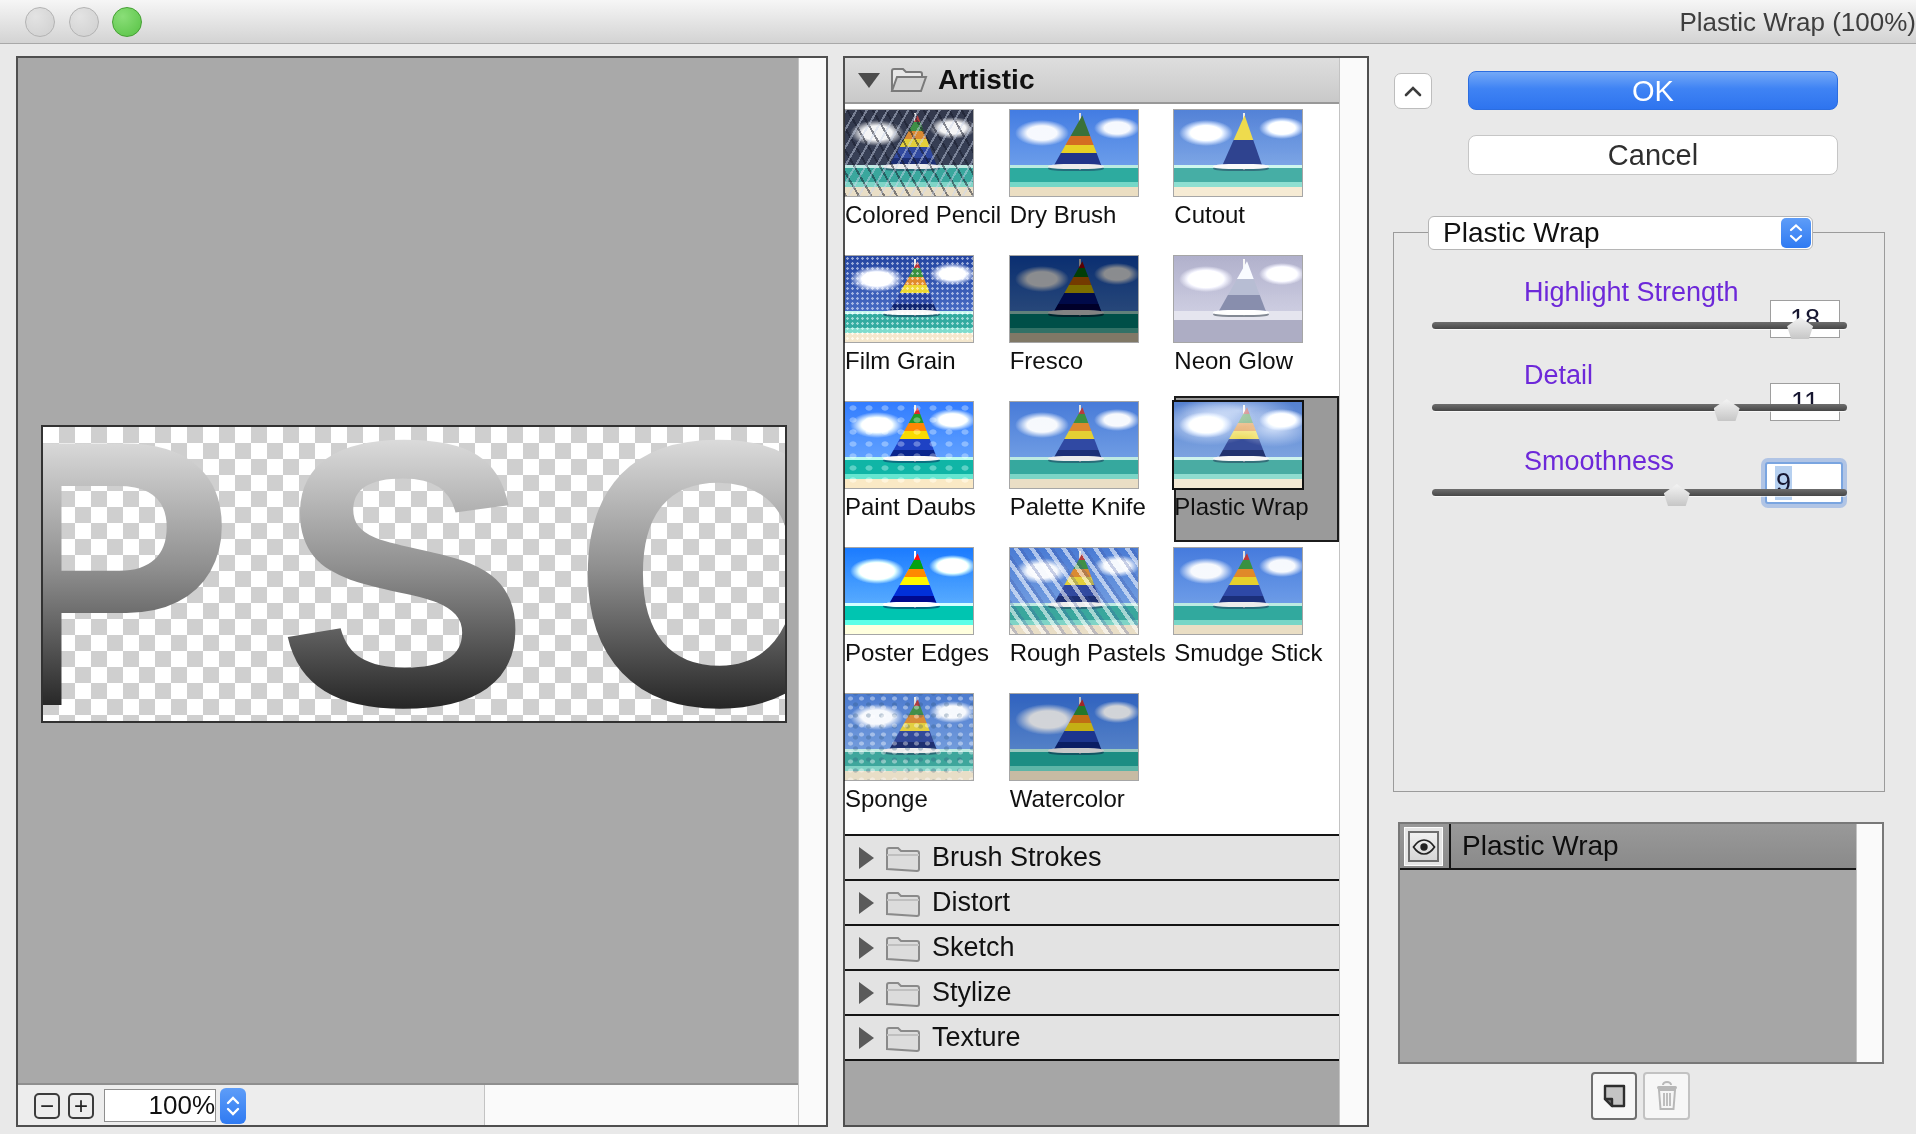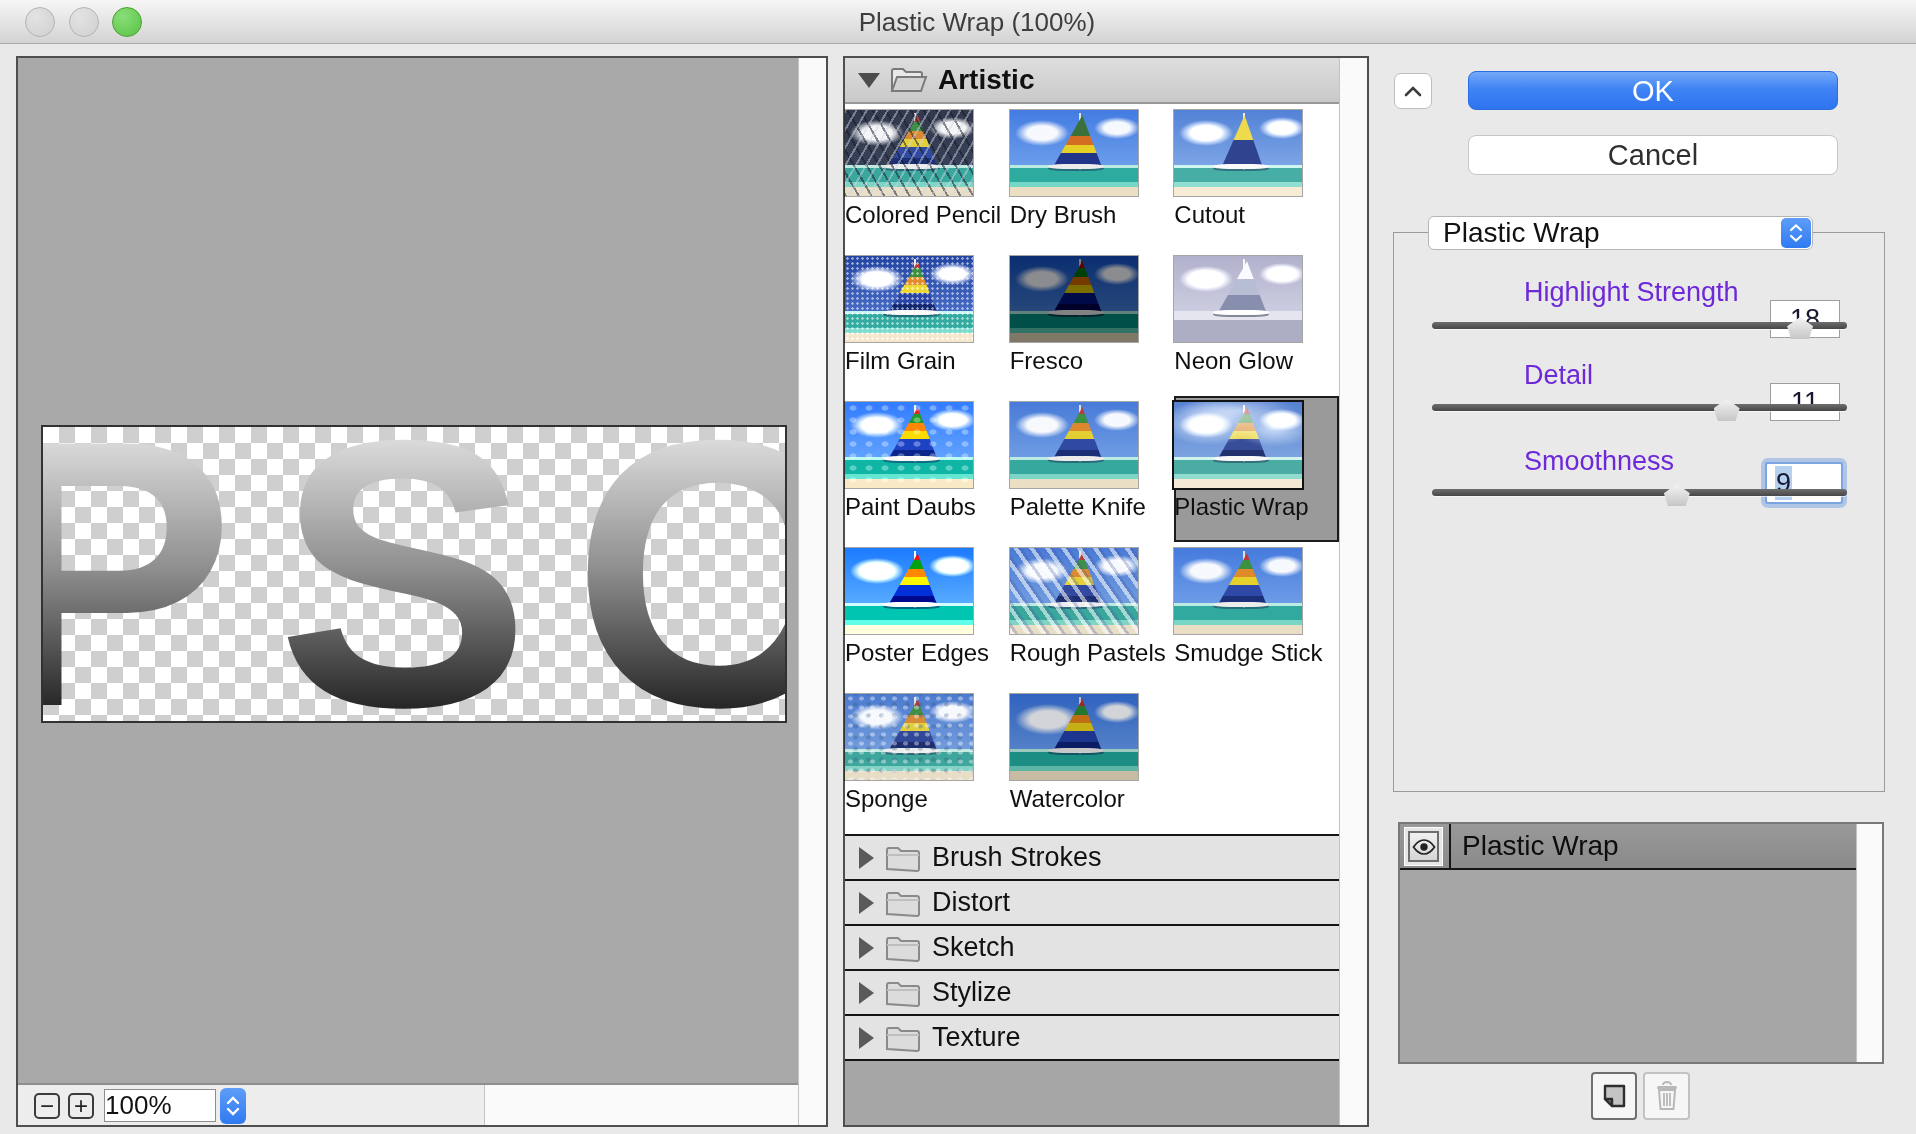--- a/index.html
+++ b/index.html
@@ -12,21 +12,21 @@
   }
 
   
   .titlebar {
     position:absolute; left:0; top:0; width:1916px; height:44px;
     background:linear-gradient(#f6f6f6,#d3d3d3);
     border-bottom:1px solid #a8a8a8;
   }
   .title {
     position:absolute; left:0; right:0; top:0; height:56px;
-    text-align:center; line-height:44px;
+    text-align:right; line-height:44px;
     font-size:26px; color:#3e3e3e;margin-left:38px;
   }
   .light { position:absolute; top:7px; width:30px; height:30px; border-radius:50%; }
   .light.gray  { background:radial-gradient(circle at 35% 30%, #e3e3e3, #cfcfcf); border:1.5px solid #b3b3b3; }
   .light.green { background:radial-gradient(circle at 35% 30%, #8ade78, #57c244); border:1.5px solid #45a033; }
   .l1{left:25px}.l2{left:69px}.l3{left:112px}
 
   
   .panel { position:absolute; border:2px solid #4f4f4f; }
   .preview-panel { left:16px; top:56px; width:812px; height:1071px; background:#a9a9a9; }
@@ -58,21 +58,21 @@
   }
   .zoom-btn {
     position:absolute; top:8px; width:26px; height:26px;
     border:2px solid #3c3c3c; border-radius:5px;
     color:#222; font-size:24px; line-height:21px; text-align:center;
   }
   .zb-minus{left:16px}.zb-plus{left:50px}
   .zoom-box {
     position:absolute; left:86px; top:4px; width:112px; height:33px;
     background:#fff; border:1.5px solid #8e8e8e;
-    font-size:26px; color:#111; text-align:left; line-height:31px;
+    font-size:26px; color:#111; text-align:right; line-height:31px;
   }
   .stepper {
     position:absolute; border-radius:6px;
     background:linear-gradient(#5e9df8,#2f7af2);
     display:flex; flex-direction:column; align-items:center; justify-content:center; gap:2px;
   }
   .statusbar .stepper { left:202px; top:3px; width:26px; height:36px; }
   .stepper svg { display:block; }
   .hscroll {
     position:absolute; left:466px; right:0; top:0; bottom:0;

